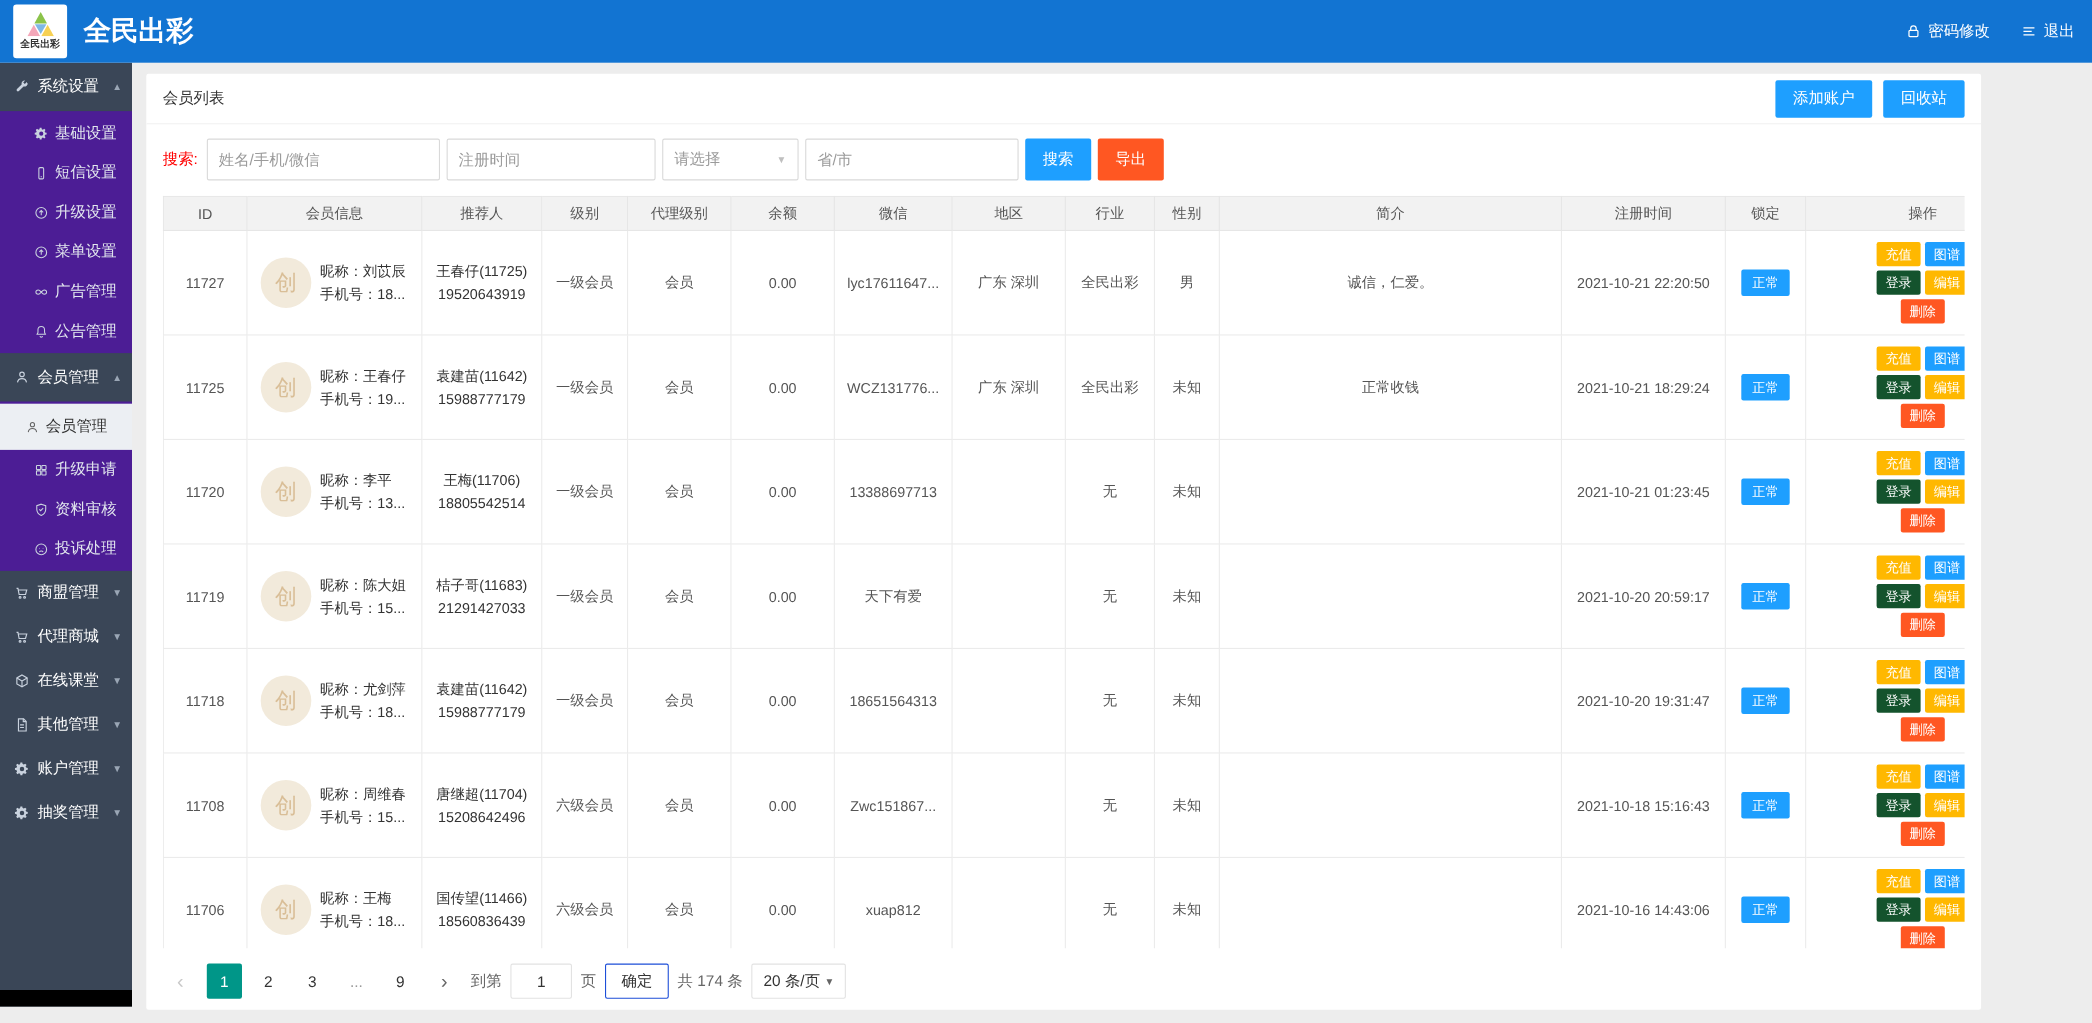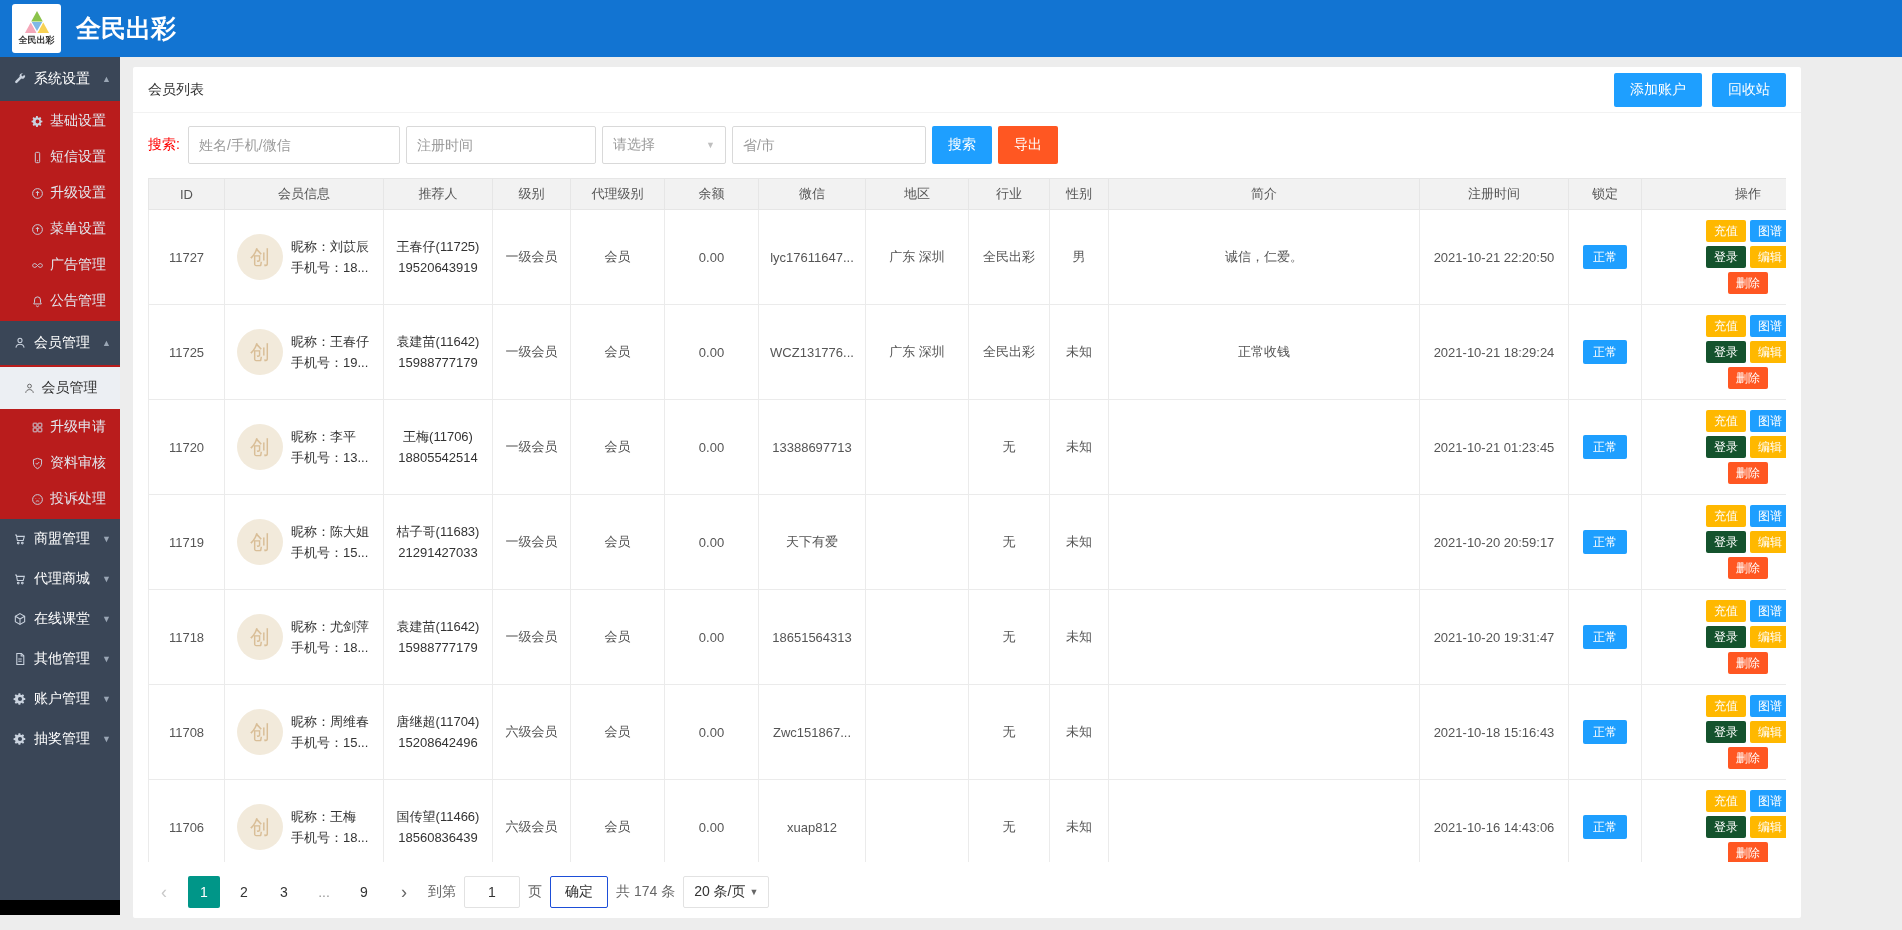--- a/index.html
+++ b/index.html
@@ -16,21 +16,21 @@
   .topbar-item svg { width:15px; height:15px; }
 
   
   .sidebar { position:absolute; left:0; top:57px; width:120px; height:858px; background:#3A4657; color:#E6EAF0; font-size:14px; }
   .sidebar-bottom-black { position:absolute; left:0; bottom:0; width:120px; height:15px; background:#000; }
   .nav-group { height:44px; display:flex; align-items:center; padding:0 10px 0 13px; cursor:pointer; position:relative; }
   .nav-group.collapsed { height:40px; }
   .nav-group .icn { width:14px; height:14px; margin-right:7px; color:#C9D2DE; flex:0 0 auto; }
   .nav-group .lbl { color:#FFF; white-space:nowrap; }
   .nav-arrow { position:absolute; right:9px; font-size:9px; color:#9AA6B5; }
-  .submenu { background:#b91c1c; padding:2px 0; }
+  .submenu { background:#4c1d95; padding:2px 0; }
   .nav-sub { height:36px; display:flex; align-items:center; padding-left:31px; cursor:pointer; color:#E2E7EE; }
   .nav-sub .icn { width:13px; height:13px; margin-right:6px; color:#C9D2DE; flex:0 0 auto; }
   .nav-sub.active { background:#ECEFF3; color:#333; height:42px; justify-content:center; padding-left:0; }
   .nav-sub.active .icn { color:#666; }
 
   
   .main { position:absolute; left:120px; top:57px; width:1782px; height:873px; background:#EDEDED; padding:10px 12px 0 13px; }
   .card { background:#fff; border-radius:2px; width:1668px; height:851px; position:relative; overflow:hidden; }
   .card-head { height:46px; display:flex; align-items:center; justify-content:space-between; padding:0 15px; border-bottom:1px solid #F2F2F2; }
   .card-title { font-size:14px; color:#333; }
@@ -91,20 +91,35 @@
   <div class="logo-box">
     <svg viewBox="0 0 24 21">
       <polygon points="12,0 6.5,10 17.5,10" fill="#8BC34A"></polygon>
       <polygon points="6,11 0.5,21 11.5,21" fill="#F4A7B9"></polygon>
       <polygon points="7,10.5 17,10.5 12,19" fill="#7EB8E6"></polygon>
       <polygon points="18,11 12.5,21 23.5,21" fill="#F7D154"></polygon>
     </svg>
     <div class="logo-text">全民出彩</div>
   </div>
   <div class="app-title">全民出彩</div>
+  <div class="topbar-right">
+    <div class="topbar-item">
+      <svg class="icn" viewBox="0 0 24 24" fill="none" stroke="#fff" stroke-width="1.8">
+        <path d="M8 10.5V8a4 4 0 0 1 8 0v2.5"></path>
+          <rect x="5.5" y="10.5" width="13" height="9" rx="1.5"></rect>
+      </svg>
+      <span>密码修改</span>
+    </div>
+    <div class="topbar-item">
+      <svg class="icn" viewBox="0 0 24 24" fill="none" stroke="#fff" stroke-width="1.8">
+        <path d="M4 7h16M4 12h12M4 17h16"></path>
+      </svg>
+      <span>退出</span>
+    </div>
+  </div>
 </div>
 
 <div class="sidebar">
 
   <div class="nav-group">
     <svg class="icn" viewBox="0 0 24 24" fill="currentColor">
       <path d="M21 6.5a5 5 0 0 1-6.6 4.7L7.2 18.4a2.1 2.1 0 0 1-3-3l7.2-7.2A5 5 0 0 1 16.9 2l-3 3 2.5 2.5 3-3c.4.6.6 1.3.6 2z"></path>
     </svg>
     <span class="lbl">系统设置</span>
     <span class="nav-arrow">▲</span>

